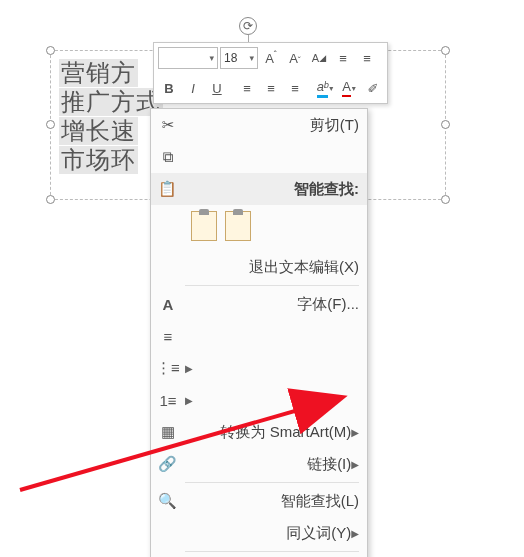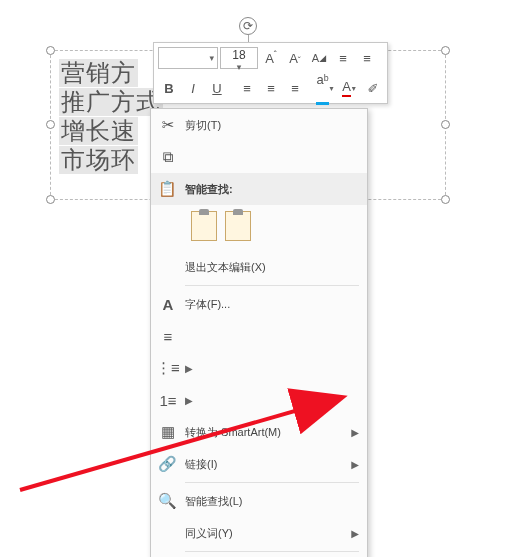--- a/index.html
+++ b/index.html
@@ -16,32 +16,32 @@
   .handle.br { right: -5px; bottom: -5px; }
   .rot { position: absolute; left: 50%; top: -34px; margin-left: -9px; width: 18px; height: 18px; border: 1px solid #888; border-radius: 50%; display:flex; align-items:center; justify-content:center; color:#666; font-size:12px; background:#fff;}
   .rot-line { position:absolute; left:50%; top:-16px; width:1px; height:12px; background:#aaa;}
   .content-lines { position:absolute; left:8px; top:8px; }
   .content-lines div { font-size: 24px; color:#555; background:#e6e6e6; padding:0 2px; line-height:28px; margin-bottom:1px; display:inline-block; letter-spacing:1px; }
   .mini-toolbar { position:absolute; left:153px; top:42px; width:235px; height:62px; background:#fff; border:1px solid #c7c7c7; box-shadow:2px 2px 4px rgba(0,0,0,.15); display:flex; flex-direction:column; }
   .mt-row { display:flex; align-items:center; height:30px; padding:0 4px; gap:2px; }
   .mt-row + .mt-row { border-top: none; }
   .ff { width:60px; height:22px; border:1px solid #bbb; display:flex; align-items:center; justify-content:flex-end; padding:0 3px; font-size:11px; color:#666; }
   .ff .dd { font-size:9px; color:#666; }
-  .fs { width:38px; height:22px; border:1px solid #bbb; display:flex; align-items:center; justify-content:space-between; padding:0 3px; font-size:12px;flex-direction:column; }
+  .fs { width:38px; height:22px; border:1px solid #bbb; display:flex; align-items:center; justify-content:space-between; padding:0 3px; font-size:12px; }
   .fs .dd { font-size:9px; color:#666;}
   .btn { min-width:22px; height:22px; display:flex; align-items:center; justify-content:center; font-size:13px; color:#555; cursor:default; position:relative; }
   .caret { font-size:8px; color:#666; margin-left:1px;}
   .underline-red { border-bottom:2px solid #d00; padding-bottom:1px;}
-  .underline-yellow { border-bottom:3px solid #0ea5e9; padding-bottom:15px;}
+  .underline-yellow { border-bottom:3px solid #0ea5e9; padding-bottom:1px;font-style:italic;}
   .sep { width:1px; height:20px; background:#ddd; margin:0 2px;}
   .ctx { position:absolute; left:150px; top:108px; width:218px; background:#fbfbfb; border:1px solid #c7c7c7; box-shadow:2px 2px 6px rgba(0,0,0,.2); }
   .ctx-item { display:flex; align-items:center; height:32px; padding-right:8px; position:relative;}
   .ctx-item.header { background:#eee; font-weight:bold;}
   .ctx-icon { width:34px; display:flex; align-items:center; justify-content:center; color:#555; font-size:15px;}
-  .ctx-label { flex:1; font-size:11px; color:#444;}
+  .ctx-label { flex:1; font-size:15px; color:#444;text-align:right;}
   .sub-arrow { font-size:10px; color:#666;}
   .ctx-sep { height:1px; background:#e0e0e0; margin:2px 8px 2px 34px;}
   .paste-options { display:flex; gap:8px; padding:6px 8px 10px 40px;}
   .paste-box { width:26px; height:30px; border:1px solid #caa86a; background:#fff6e0; position:relative;}
   .paste-box .clip { position:absolute; top:-3px; left:50%; margin-left:-5px; width:10px; height:6px; background:#999; border-radius:2px 2px 0 0;}
   .ghost-item { display:flex; align-items:center; height:32px; padding-right:8px;}
   svg.arrow { position:absolute; left:0; top:0; pointer-events:none;}
 </style>
 </head>
 <body>

